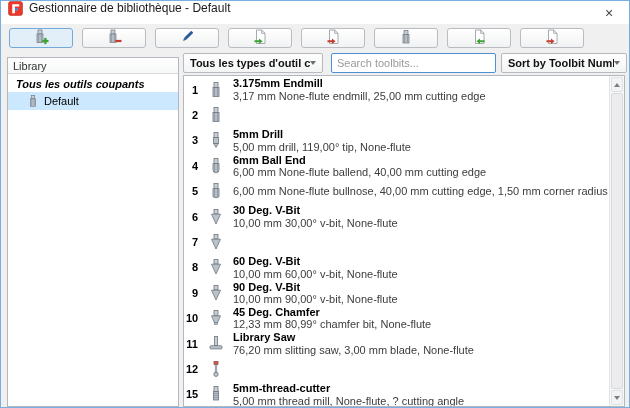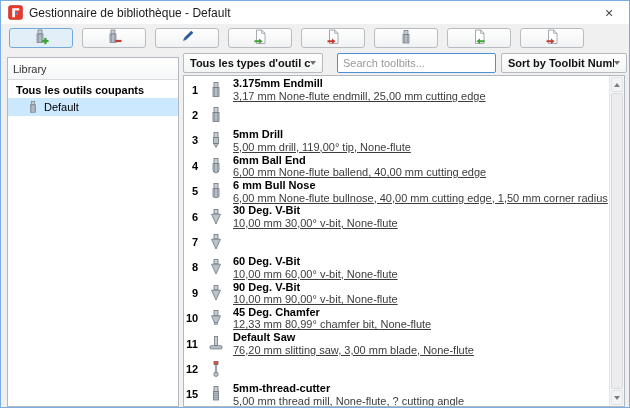--- a/index.html
+++ b/index.html
@@ -2,80 +2,80 @@
 <html style="--sel: #cce8ff; --focus: #4a90d2; --active-btn-bg: #e2eff9; --active-btn-border: #74aad9;"><head>
 <meta charset="utf-8">
 <style>
   * { box-sizing: border-box; margin: 0; padding: 0; }
   html,body { width:630px; height:408px; overflow:hidden;
     font-family:"Liberation Sans","DejaVu Sans",sans-serif; background:#f0f0f0; }
   .window { position:relative; width:630px; height:408px; background:#f0f0f0;
     border:1px solid #79aede; }
 
   
-  .titlebar { height:24px; background:#ffffff; display:flex; align-items:center;
+  .titlebar { height:24px; background:#ffffff; display:flex; align-items:flex-start;
     border-bottom:1px solid #f0f0f0; }
   .app-icon { width:15px; height:15px; margin:0 6px 0 7px; flex:0 0 auto; }
   .title-text { font-size:12px; color:#1a1a1a; }
   .close-btn { margin-left:auto; width:40px; height:24px; display:flex;
     align-items:center; justify-content:center; font-size:14px; color:#444;
     cursor:default; }
 
   
   .toolbar { height:26px; padding:3px 0 0 8px; display:flex; gap:9px; background:#f0f0f0; }
   .tb-btn { width:64px; height:20px; border:1px solid #b9bdc2; border-radius:3px;
     background:linear-gradient(#ffffff,#f1f2f3); display:flex; align-items:center;
     justify-content:center; }
   .tb-btn.active { background:var(--active-btn-bg,#e2eff9); border-color:var(--active-btn-border,#74aad9); }
 
   
   .content { position:relative; height:364px; }
 
   .left-panel { position:absolute; left:6px; top:6px; width:172px; height:350px;
     background:#ffffff; border:1px solid #b3b8be; }
-  .panel-header { height:22px; background:linear-gradient(#ffffff,#f6f7f8);
+  .panel-header { height:16px; background:linear-gradient(#ffffff,#f6f7f8);
     border-bottom:1px solid #d9dbde; display:flex; align-items:center;
     padding-left:5px; font-size:11px; color:#333; }
   .tree { padding-top:3px; }
-  .tree-root { font-size:11px; font-weight:bold; color:#000;
+  .tree-root { font-size:11px; font-weight:bold; font-style:italic; color:#000;
     padding:1px 0 2px 8px; }
   .tree-item { display:flex; align-items:center; height:18px; font-size:11px;
     color:#000; padding-left:18px; }
   .tree-item.selected { background:var(--sel,#cce8ff); }
   .tree-item .mini-icon { width:14px; height:14px; margin-right:4px; flex:0 0 auto; }
   .tree-item .mini-icon svg { width:14px; height:14px; }
 
   .filter-row { position:absolute; left:182px; top:2px; width:444px; height:20px;
     display:flex; }
   .dropdown { height:20px; border:1px solid #b6babe; border-radius:2px;
     background:linear-gradient(#fefefe,#f3f4f5); display:flex; align-items:center;
     font-size:11px; font-weight:600; color:#111; padding:0 6px; }
   .dropdown .dd-label { white-space:nowrap; overflow:hidden; }
   .dd-arrow { width:0; height:0; border-left:3.5px solid transparent;
     border-right:3.5px solid transparent; border-top:4px solid #6a6f75;
     margin-left:auto; }
   .dd-type { width:140px; }
   .dd-sort { width:126px; margin-left:5px; }
-  .search { width:167px; height:20px; margin-left:14px; border:1px solid var(--focus,#4a90d2);
+  .search { width:167px; height:20px; margin-left:8px; border:1px solid var(--focus,#4a90d2);
     border-radius:2px; font-size:11px; padding:0 5px; outline:none; color:#111;
     font-family:"Liberation Sans","DejaVu Sans",sans-serif; }
   .search::placeholder { color:#9a9a9a; }
 
   .list-panel { position:absolute; left:182px; top:24px; width:442px; height:332px;
     background:#ffffff; border:1px solid #b3b8be; display:flex; }
   .tool-list { flex:1; overflow:hidden; padding-top:1px; }
   .tool-row { display:flex; align-items:center; height:25.4px; }
   .row-num { width:12px; margin-left:2px; text-align:right; font-size:11px;
     font-weight:bold; color:#000; flex:0 0 auto; }
   .row-icon { width:20px; margin-left:8px; flex:0 0 auto; display:flex;
     align-items:center; justify-content:center; }
   .row-text { margin-left:7px; overflow:hidden; }
   .row-title { font-size:11px; font-weight:bold; color:#000; line-height:12.5px;
     white-space:nowrap; }
-  .row-sub { font-size:11px; color:#3c3c3c; line-height:12px; white-space:nowrap;text-decoration:underline; }
+  .row-sub { font-size:11px; color:#3c3c3c; line-height:12px; white-space:nowrap; }
 
   
   .scrollbar { width:15px; border-left:1px solid #e2e4e6; background:#f6f7f8;
     display:flex; flex-direction:column; }
   .sb-btn { height:15px; background:#f2f3f4; border:1px solid #e0e1e3;
     border-radius:2px; margin:1px; display:flex; align-items:center; justify-content:center; }
   .arr-up { width:0; height:0; border-left:3.5px solid transparent;
     border-right:3.5px solid transparent; border-bottom:4px solid #7a7f85; }
   .arr-down { width:0; height:0; border-left:3.5px solid transparent;
     border-right:3.5px solid transparent; border-top:4px solid #7a7f85; }
@@ -272,21 +272,20 @@
     <div class="row-num">5</div>
     <div class="row-icon">
               <svg width="18" height="18" viewBox="0 0 18 18">
                 <rect x="7" y="1.5" width="4" height="5" fill="#c9ced3" stroke="#6d7680" stroke-width="0.8"></rect>
                 <path d="M6,6.5 h6 v7.5 q0,1.6 -1.6,1.6 h-2.8 q-1.6,0 -1.6,-1.6 z" fill="#b9c1c9" stroke="#6d7680" stroke-width="0.8"></path>
                 <line x1="7.6" y1="7" x2="7.6" y2="15" stroke="#6d7680" stroke-width="0.5"></line>
                 <line x1="10.4" y1="7" x2="10.4" y2="15" stroke="#6d7680" stroke-width="0.5"></line>
               </svg>
             </div>
     <div class="row-text">
-      <div class="row-title">6 mm Bull Nose</div>
       <div class="row-sub">6,00 mm None-flute bullnose, 40,00 mm cutting edge, 1,50 mm corner radius</div>
     </div>
   </div>
 
   <div class="tool-row">
     <div class="row-num">6</div>
     <div class="row-icon">
               <svg width="18" height="18" viewBox="0 0 18 18">
                 <rect x="7" y="1.5" width="4" height="4.5" fill="#c9ced3" stroke="#6d7680" stroke-width="0.8"></rect>
                 <polygon points="4.5,6.2 13.5,6.2 9,16" fill="#b9c1c9" stroke="#6d7680" stroke-width="0.8"></polygon>
@@ -353,21 +352,21 @@
 
   <div class="tool-row">
     <div class="row-num">11</div>
     <div class="row-icon">
               <svg width="18" height="18" viewBox="0 0 18 18">
                 <rect x="7.6" y="1.5" width="2.8" height="9.2" fill="#c9ced3" stroke="#6d7680" stroke-width="0.8"></rect>
                 <rect x="3" y="10.7" width="12" height="3.2" rx="1" fill="#b9c1c9" stroke="#6d7680" stroke-width="0.8"></rect>
               </svg>
             </div>
     <div class="row-text">
-      <div class="row-title">Default Saw</div>
+      <div class="row-title">Library Saw</div>
       <div class="row-sub">76,20 mm slitting saw, 3,00 mm blade, None-flute</div>
     </div>
   </div>
 
   <div class="tool-row">
     <div class="row-num">12</div>
     <div class="row-icon">
               <svg width="18" height="18" viewBox="0 0 18 18">
                 <rect x="7" y="1.5" width="4" height="3" fill="#cf5a50" stroke="#90403a" stroke-width="0.7"></rect>
                 <rect x="8.2" y="4.5" width="1.6" height="7.8" fill="#c9ced3" stroke="#6d7680" stroke-width="0.6"></rect>

